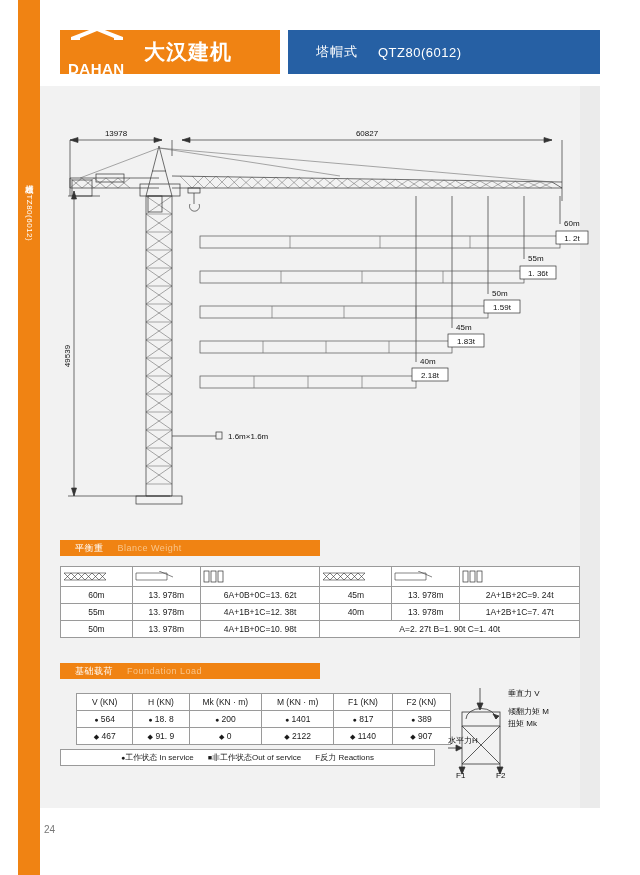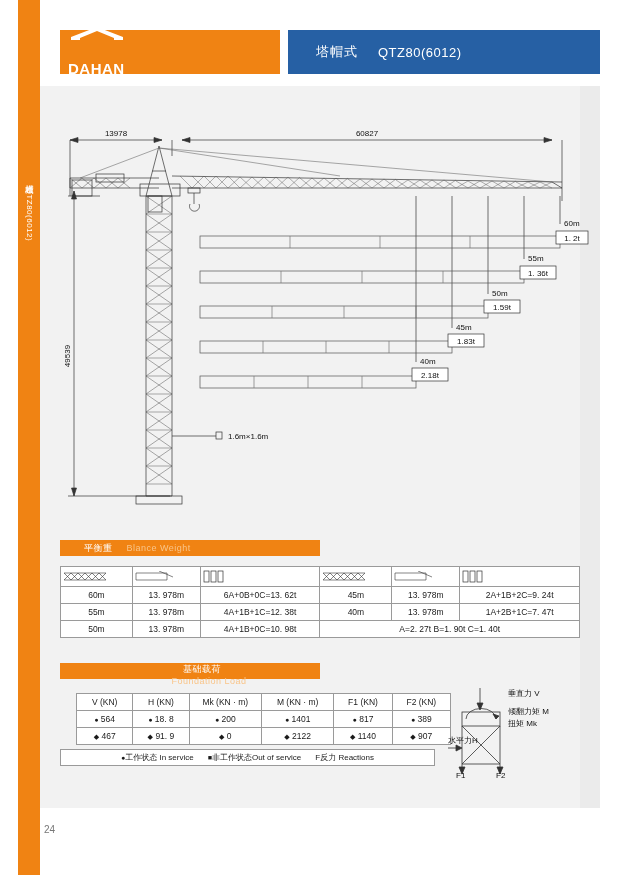--- a/index.html
+++ b/index.html
@@ -115,21 +115,21 @@
   }
   
   .sec-bar {
     position: absolute;
     height: 16px;
     background: #f08313;
     color: #ffffff;
     font-size: 9px;
     display: flex;
     align-items: center;
-    padding-left: 24px;
+    padding-left: 15px;
     letter-spacing: 0.5px;
   }
   .sec-bar .en { color: #f9c58a; margin-left: 14px; letter-spacing: 0.5px; }
 
   
   table.dt {
     position: absolute;
     border-collapse: collapse;
     font-size: 8.5px;
     background: #ffffff;
@@ -193,20 +193,21 @@
   </div>
 
   <div class="header">
     <div class="logo-box">
       <div class="logo-mark">
         <svg class="roof" width="54" height="13" viewBox="0 0 54 13">
           <polygon points="27,0 53,10 53,13 44,13 44,11 27,4 10,11 10,13 1,13 1,10" fill="#ffffff"></polygon>
         </svg>
         <div class="logo-en">DAHAN</div>
       </div>
+      <div class="logo-cn">大汉建机</div>
     </div>
     <div class="title-box">
       <span>塔帽式</span>
       <span class="t-model">QTZ80(6012)</span>
     </div>
   </div>
 
   <div class="panel"></div>
   <div class="panel-white"></div>
 
@@ -560,21 +561,21 @@
     </tr>
     <tr>
       <td>50m</td>
       <td>13. 978m</td>
       <td>4A+1B+0C=10. 98t</td>
       <td colspan="3">A=2. 27t  B=1. 90t  C=1. 40t</td>
     </tr>
   </tbody>
     </table>
 
-  <div class="sec-bar" style="left:60px; top:663px; width:260px;flex-direction:column;">
+  <div class="sec-bar" style="left:60px; top:663px; width:260px;">
     <span>基础载荷</span>
     <span class="en">Foundation Load</span>
   </div>
 
   <table class="dt fl-table">
     <tbody>
         <tr>
       <td style="width:56px">V (KN)</td>
       <td style="width:56px">H (KN)</td>
       <td style="width:72px">Mk (KN · m)</td>

